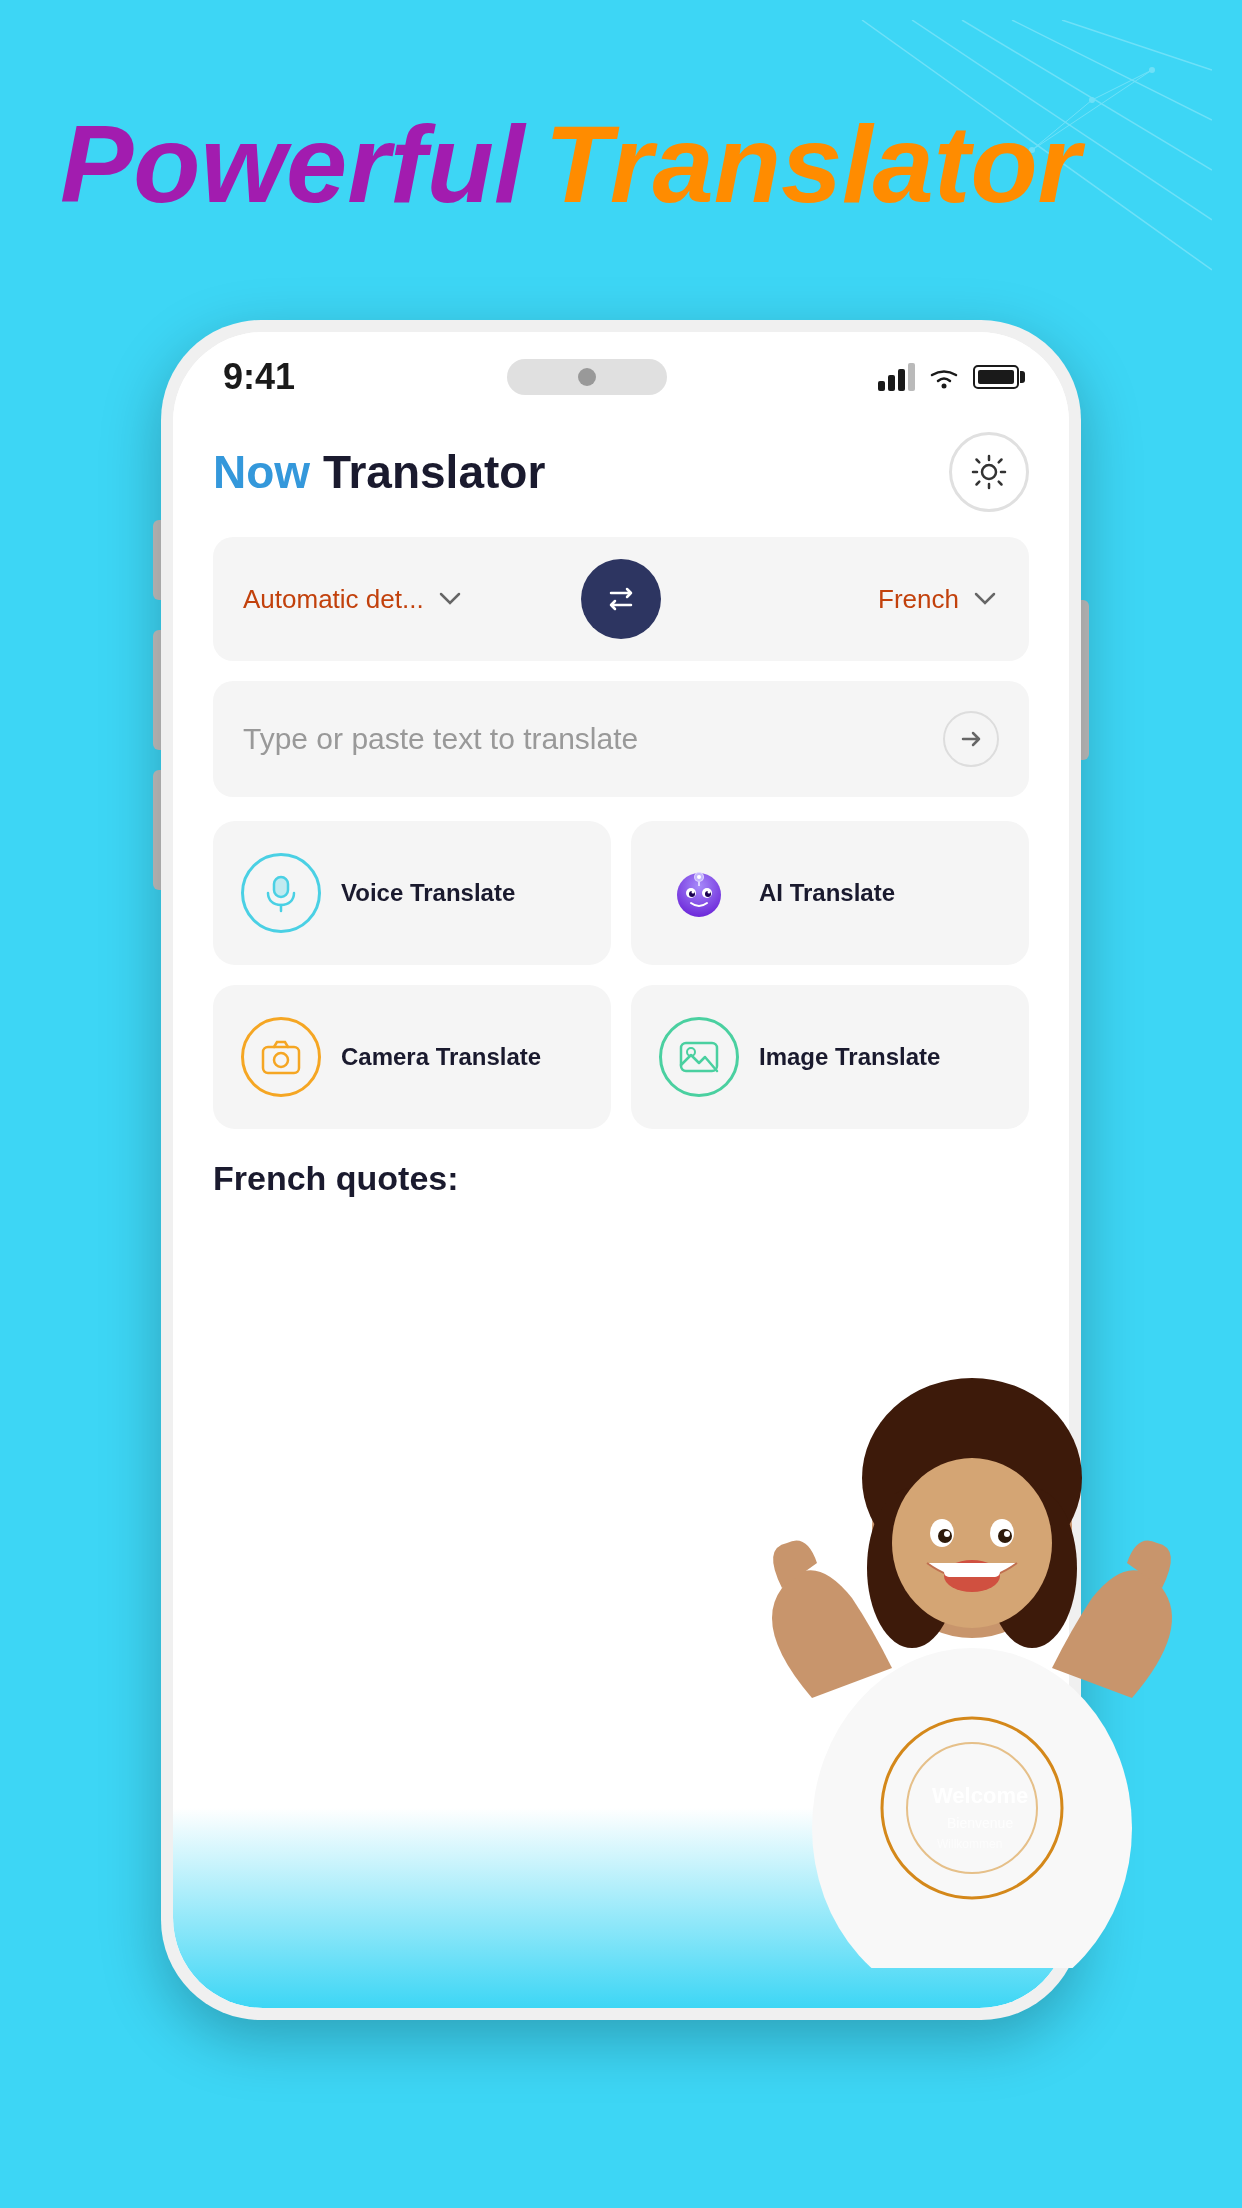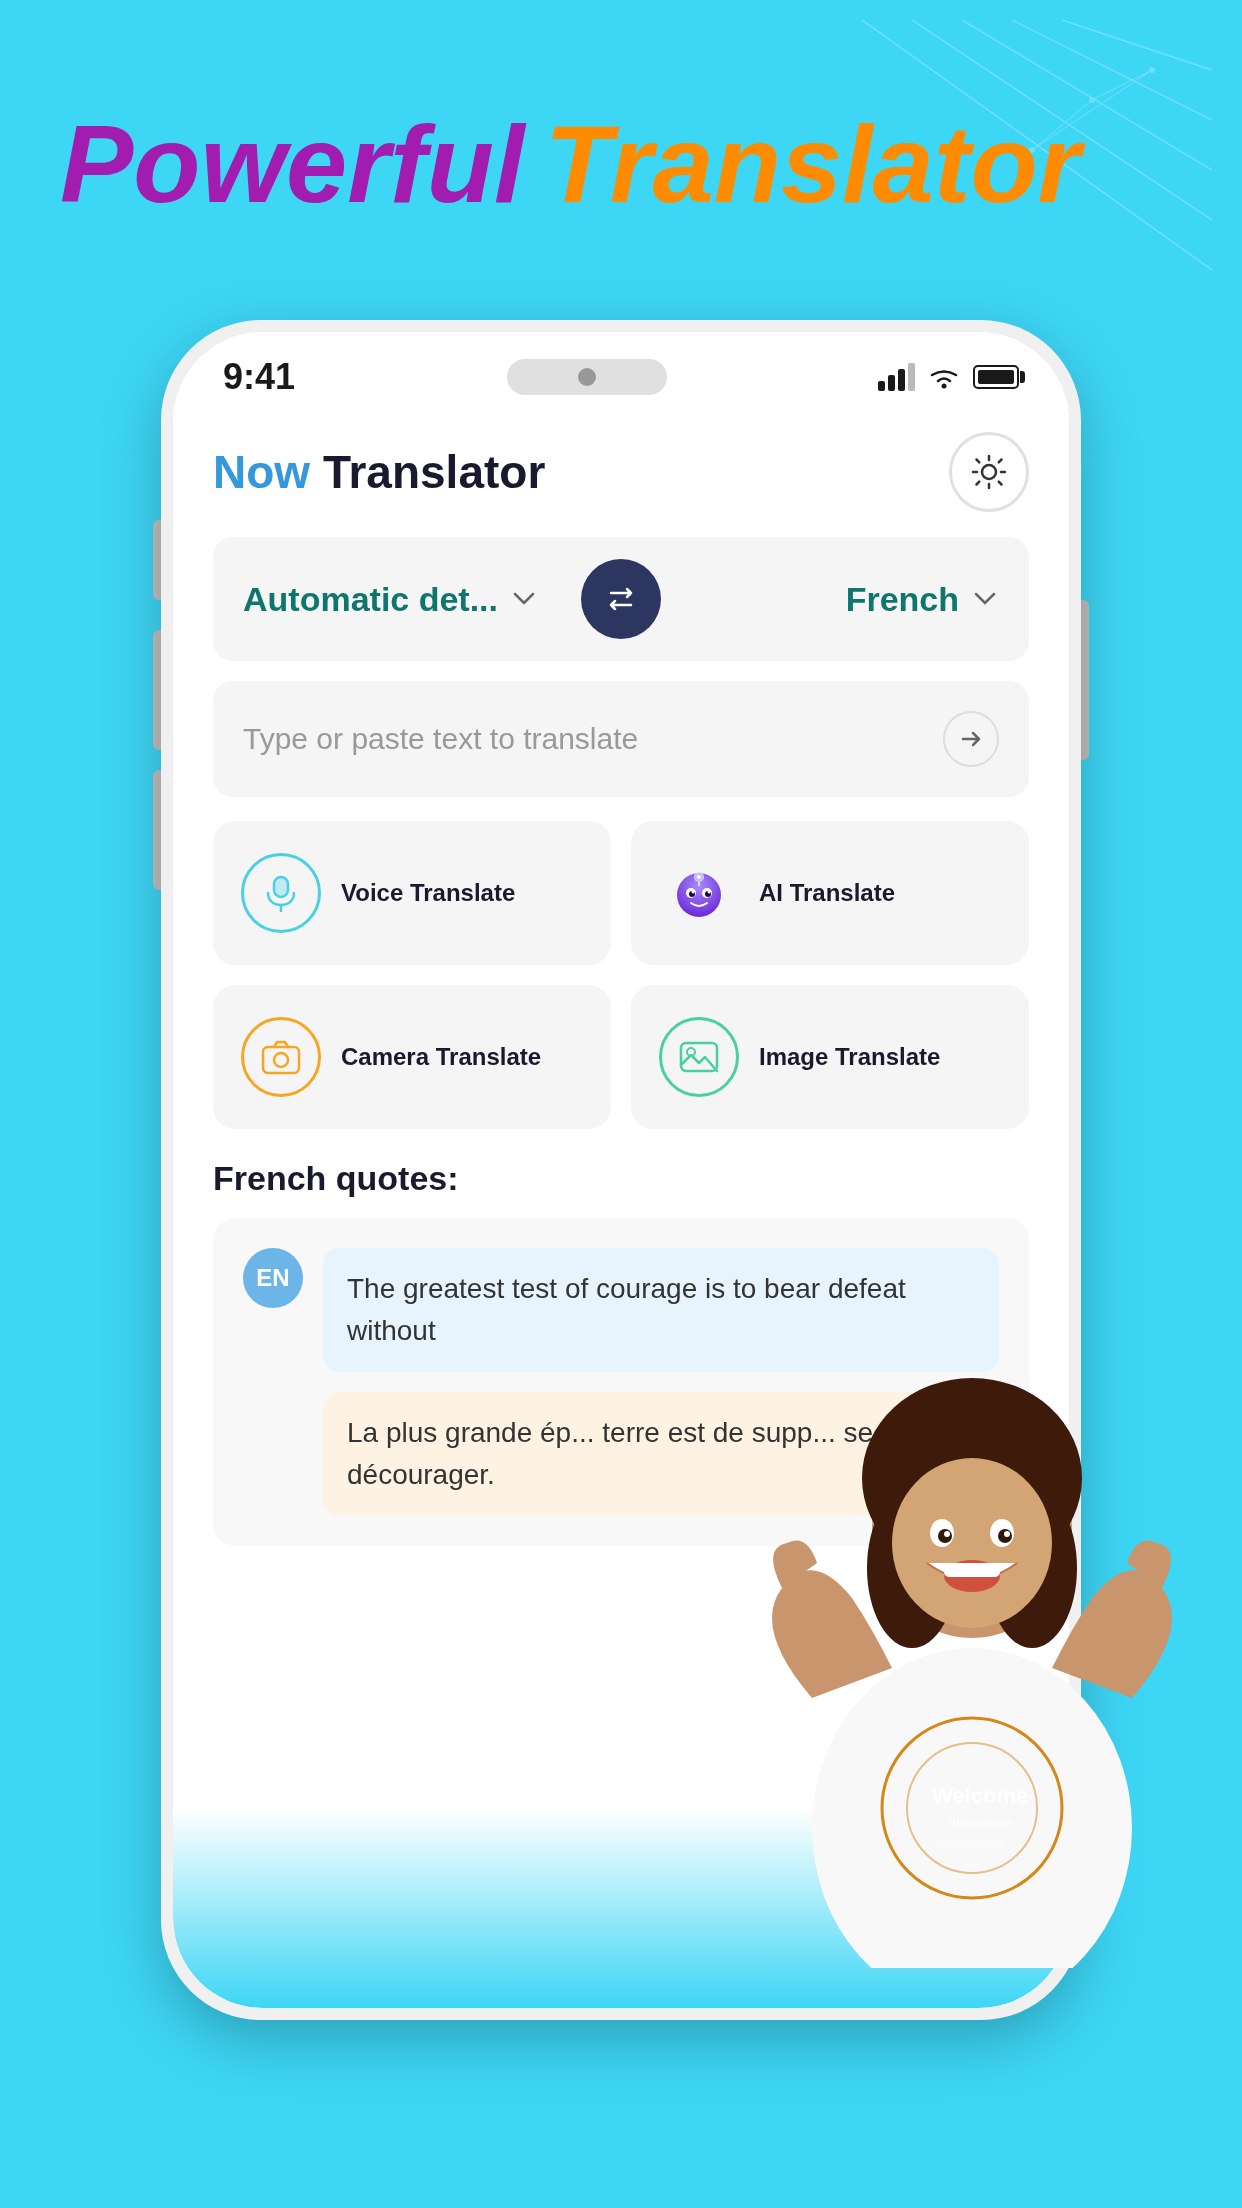--- a/index.html
+++ b/index.html
@@ -216,23 +216,23 @@
     }
 
     .lang-option {
       flex: 1;
       display: flex;
       align-items: center;
       gap: 12px;
     }
 
     .lang-text {
-      font-size: 34px;
-      font-weight: 700;
-      color: #0f766e;
+      font-size: 26px;
+      font-weight: 400;
+      color: #c2410c;
     }
 
     .lang-arrow {
       width: 28px;
       height: 28px;
       display: flex;
       align-items: center;
       justify-content: center;
     }
 
@@ -611,27 +611,20 @@
               </svg>
             </div>
             <span class="feature-label">Image Translate</span>
           </div>
 
         </div>
       </div>
 
       <div class="daily-quotes-section">
         <div class="daily-quotes-title">French quotes:</div>
-        <div class="quotes-card">
-          <div class="quote-en">
-            <div class="lang-badge">EN</div>
-            <div class="quote-en-bubble">The greatest test of courage is to bear defeat without</div>
-          </div>
-          <div class="quote-fr-bubble">La plus grande ép... terre est de supp... se décourager.</div>
-        </div>
       </div>
 
       <div class="bottom-wave"></div>
 
     </div>
   </div>
 </div>
 
 <svg style="position:absolute; bottom:240px; right:30px; width:480px; height:620px;" viewBox="0 0 480 620" fill="none" xmlns="http://www.w3.org/2000/svg">
 

